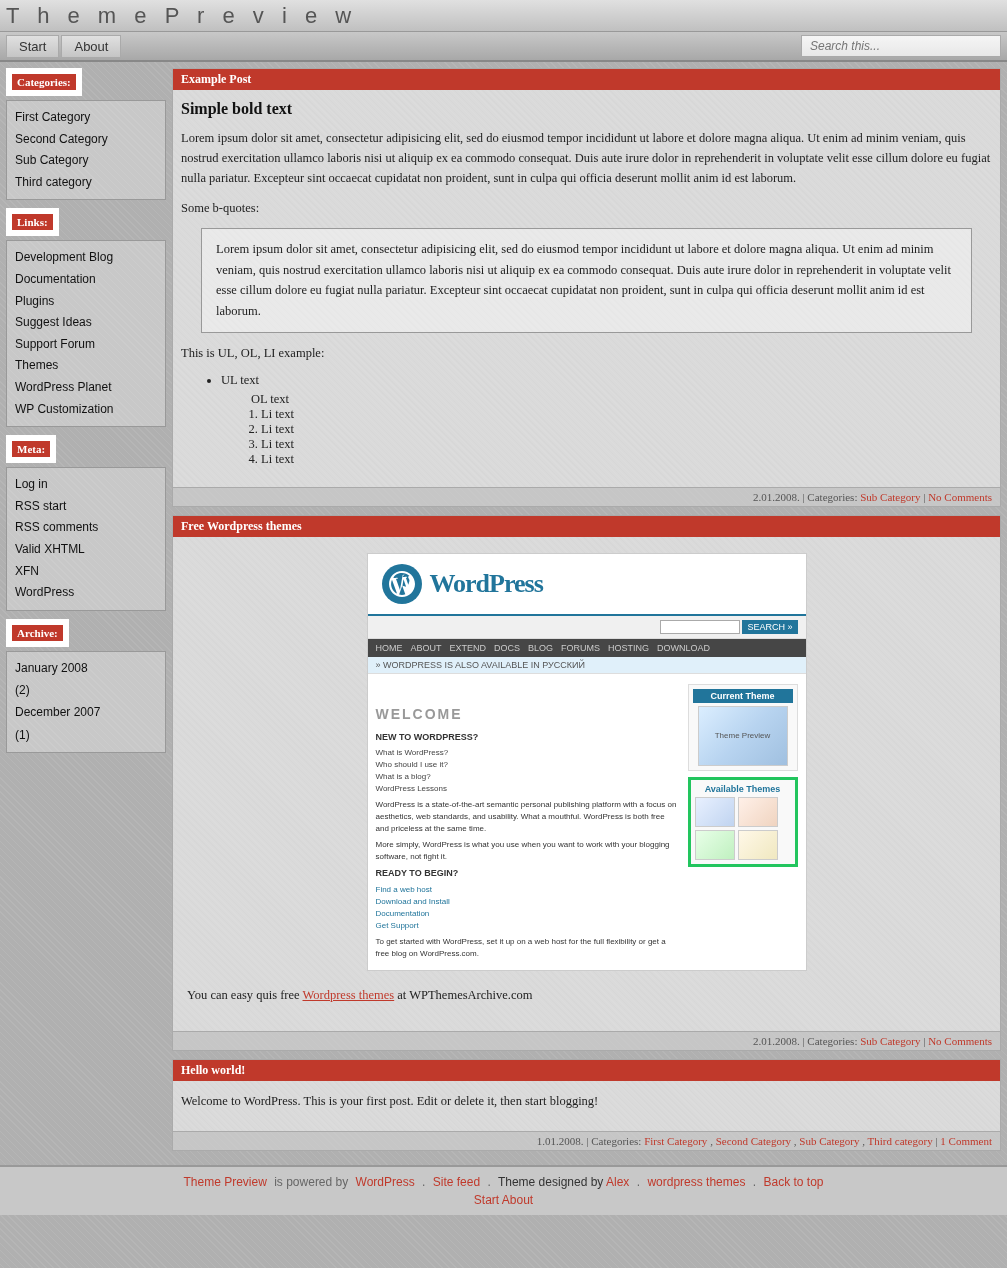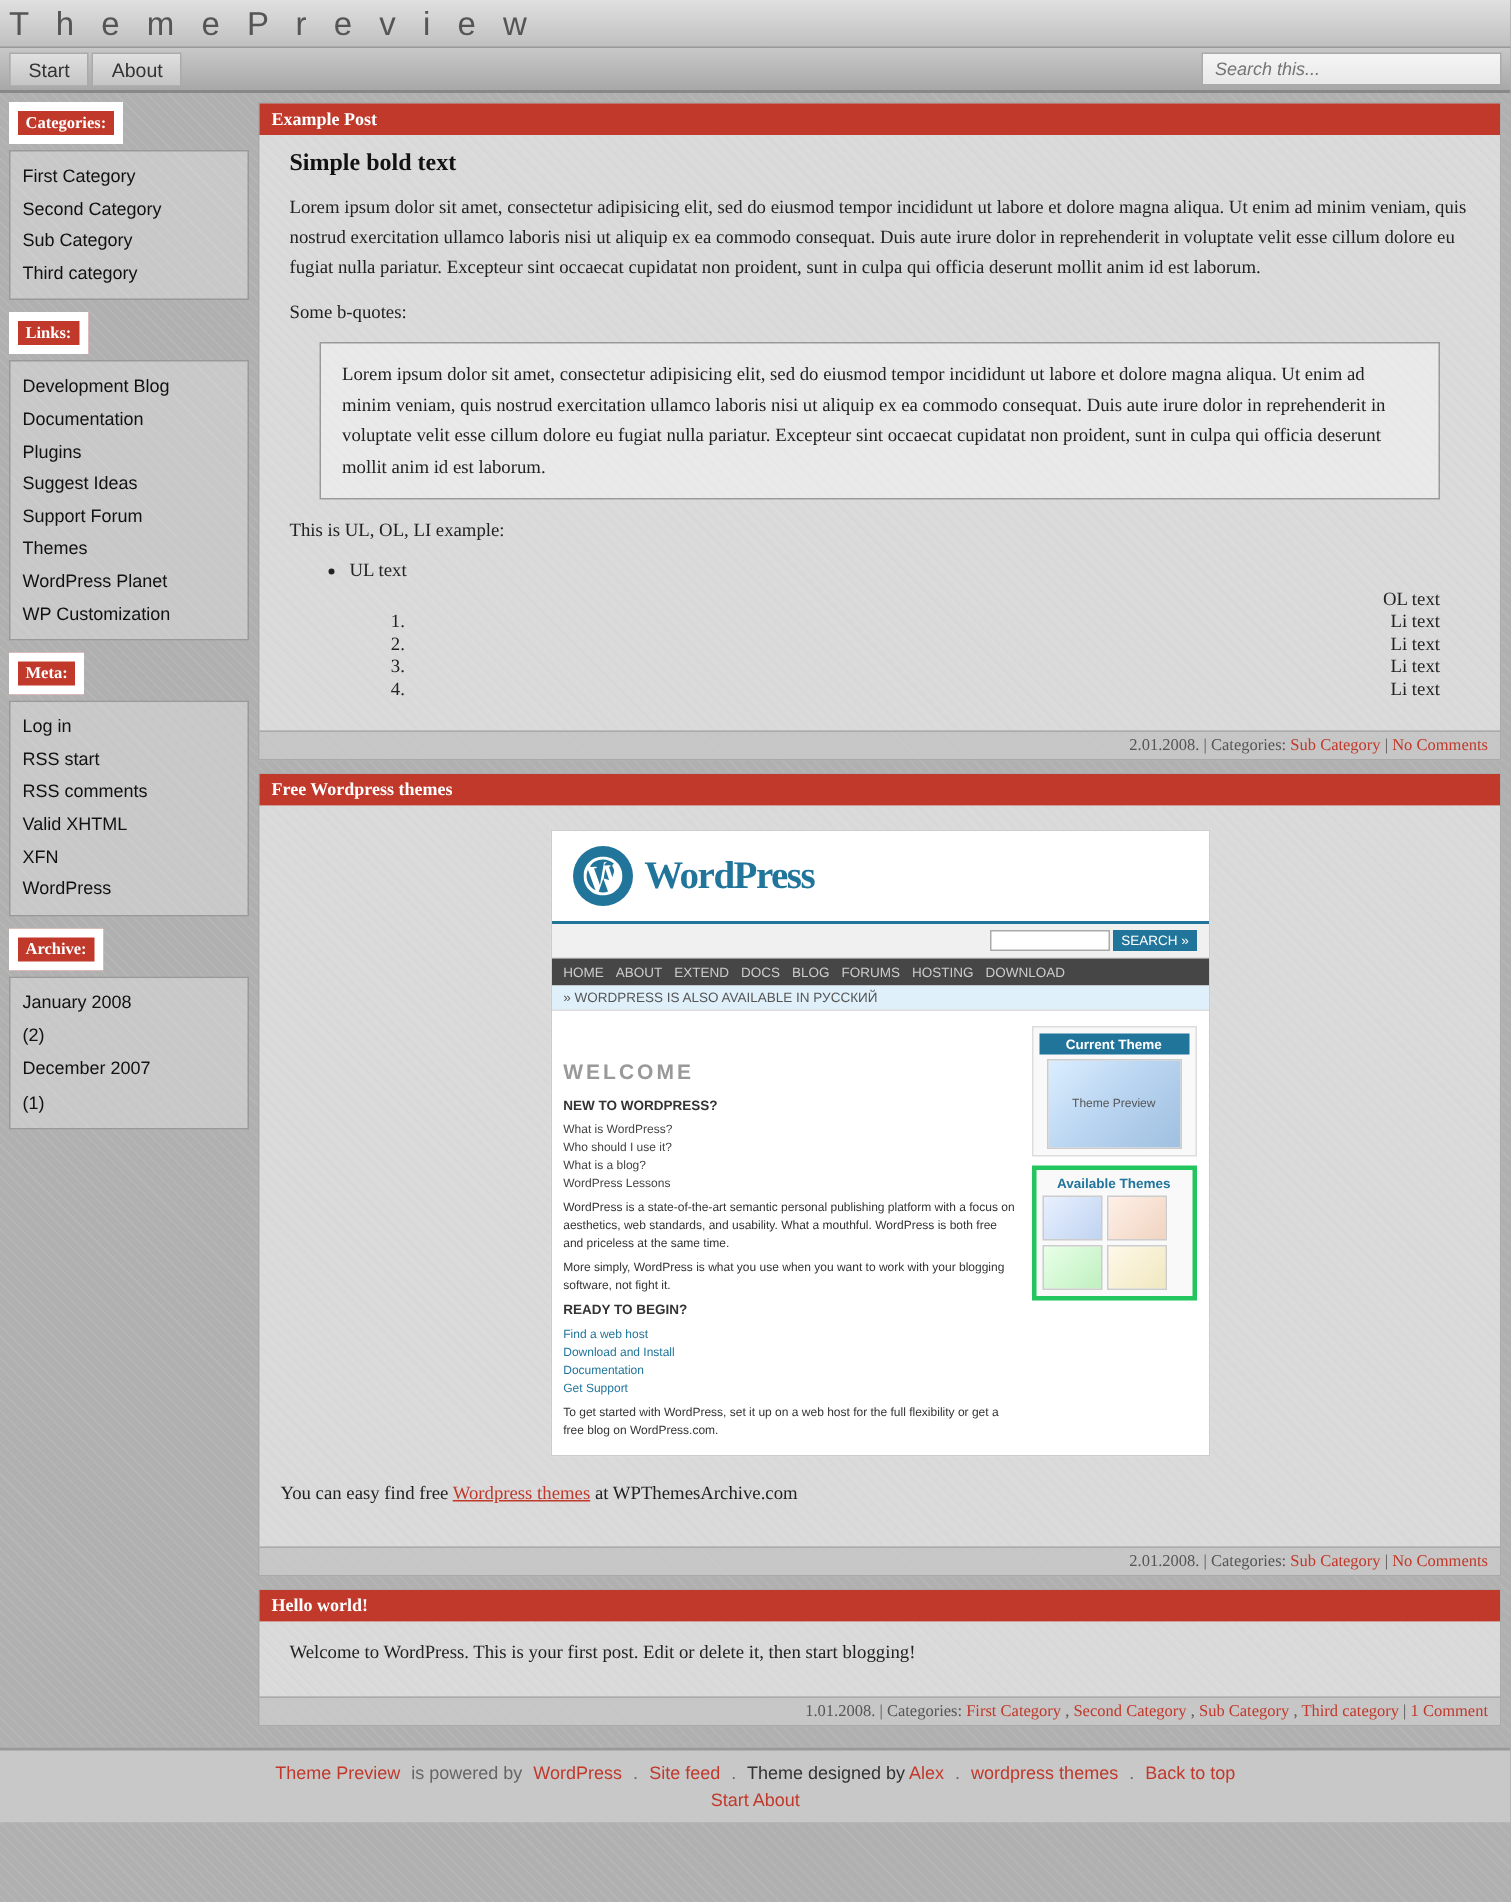--- a/index.html
+++ b/index.html
@@ -147,21 +147,21 @@
       border-top: 1px solid #aaa;
       font-size: 11px;
       padding: 3px 8px;
       color: #555;
       display: flex;
       justify-content: space-between;
       align-items: center;
     }
     .post-footer a { color: #c0392b; text-decoration: none; }
     .post-body {
-      padding: 10px 20px;
+      padding: 10px 8px;
       background: rgba(240,240,240,0.5);
       background-image: repeating-linear-gradient(
         45deg,
         transparent,
         transparent 4px,
         rgba(200,200,200,0.15) 4px,
         rgba(200,200,200,0.15) 5px
       );
     }
     .post-title {
@@ -185,21 +185,21 @@
       line-height: 1.65;
       color: #222;
     }
     .list-section {
       margin: 10px 20px;
       font-size: 12.5px;
     }
     .list-section ul { list-style: disc; padding-left: 20px; }
     .list-section ol { padding-left: 30px; }
     .ul-text { margin-bottom: 4px; }
-    .ol-container { margin-left: 30px; text-align: right; }
+    .ol-container { margin-left: 30px; }
 
     
     #footer {
       background: #c8c8c8;
       border-top: 2px solid #999;
       padding: 8px;
       text-align: center;
       font-size: 12px;
       font-family: Arial, sans-serif;
       color: #333;
@@ -397,21 +397,21 @@
                     <div style="width:40px; height:30px; background:linear-gradient(135deg,#fff0e8,#f0d4c0); border:1px solid #ccc;"></div>
                     <div style="width:40px; height:30px; background:linear-gradient(135deg,#e8ffe8,#c0f0c0); border:1px solid #ccc;"></div>
                     <div style="width:40px; height:30px; background:linear-gradient(135deg,#fff8e8,#f0e8c0); border:1px solid #ccc;"></div>
                   </div>
                 </div>
               </div>
             </div>
           </div>
         </div>
         <p class="post-text">
-          <span>You can easy find free </span><a href="#" style="color:#c0392b;">Wordpress themes</a><span> at WPThemesArchive.com</span>
+          <span>You can easy quis free </span><a href="#" style="color:#c0392b;">Wordpress themes</a><span> at WPThemesArchive.com</span>
         </p>
       </div>
       <div class="post-footer">
         <span></span>
         <span>
           <span>2.01.2008.</span>
           <span> | Categories: </span>
           <a href="#">Sub Category</a>
           <span> | </span>
           <a href="#">No Comments</a>

